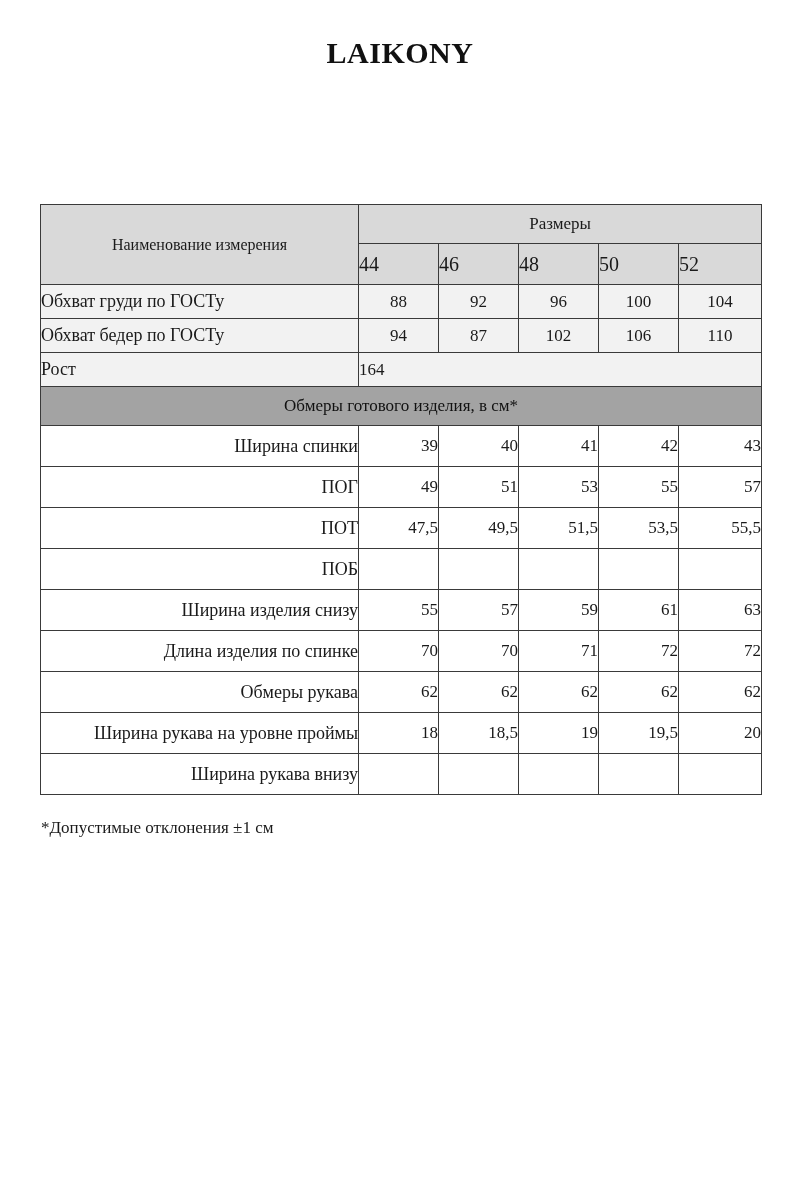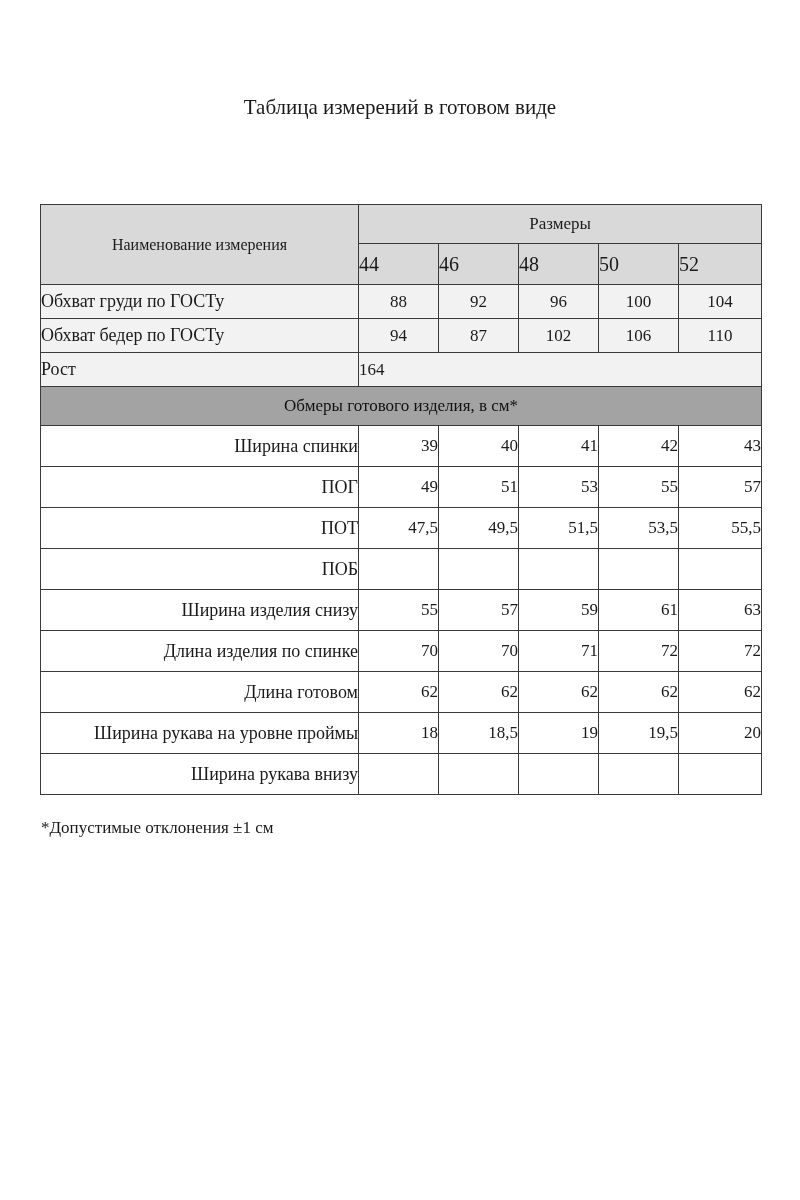--- a/index.html
+++ b/index.html
@@ -167,22 +167,22 @@
     color: #1a1a1a;
     line-height: 1.2;
     white-space: nowrap;
   }
 </style>
 </head>
 <body>
 
 <div class="page">
 
-
-  <div class="subtitle">Таблица измерений в готовом виде</div>
+  <div class="brand">LAIKONY</div>
+
 
 
   <div class="table-wrap">
     <table class="spec">
       <colgroup>
         <col class="c-name">
         <col class="c-size">
         <col class="c-size">
         <col class="c-size">
         <col class="c-size">
@@ -265,21 +265,21 @@
           </tr>
           <tr class="row-white">
             <td class="cell-name">Длина изделия по спинке</td>
             <td class="cell-val">70</td>
             <td class="cell-val">70</td>
             <td class="cell-val">71</td>
             <td class="cell-val">72</td>
             <td class="cell-val">72</td>
           </tr>
           <tr class="row-white">
-            <td class="cell-name">Длина готовом</td>
+            <td class="cell-name">Обмеры рукава</td>
             <td class="cell-val">62</td>
             <td class="cell-val">62</td>
             <td class="cell-val">62</td>
             <td class="cell-val">62</td>
             <td class="cell-val">62</td>
           </tr>
           <tr class="row-white">
             <td class="cell-name">Ширина рукава на уровне проймы</td>
             <td class="cell-val">18</td>
             <td class="cell-val">18,5</td>

